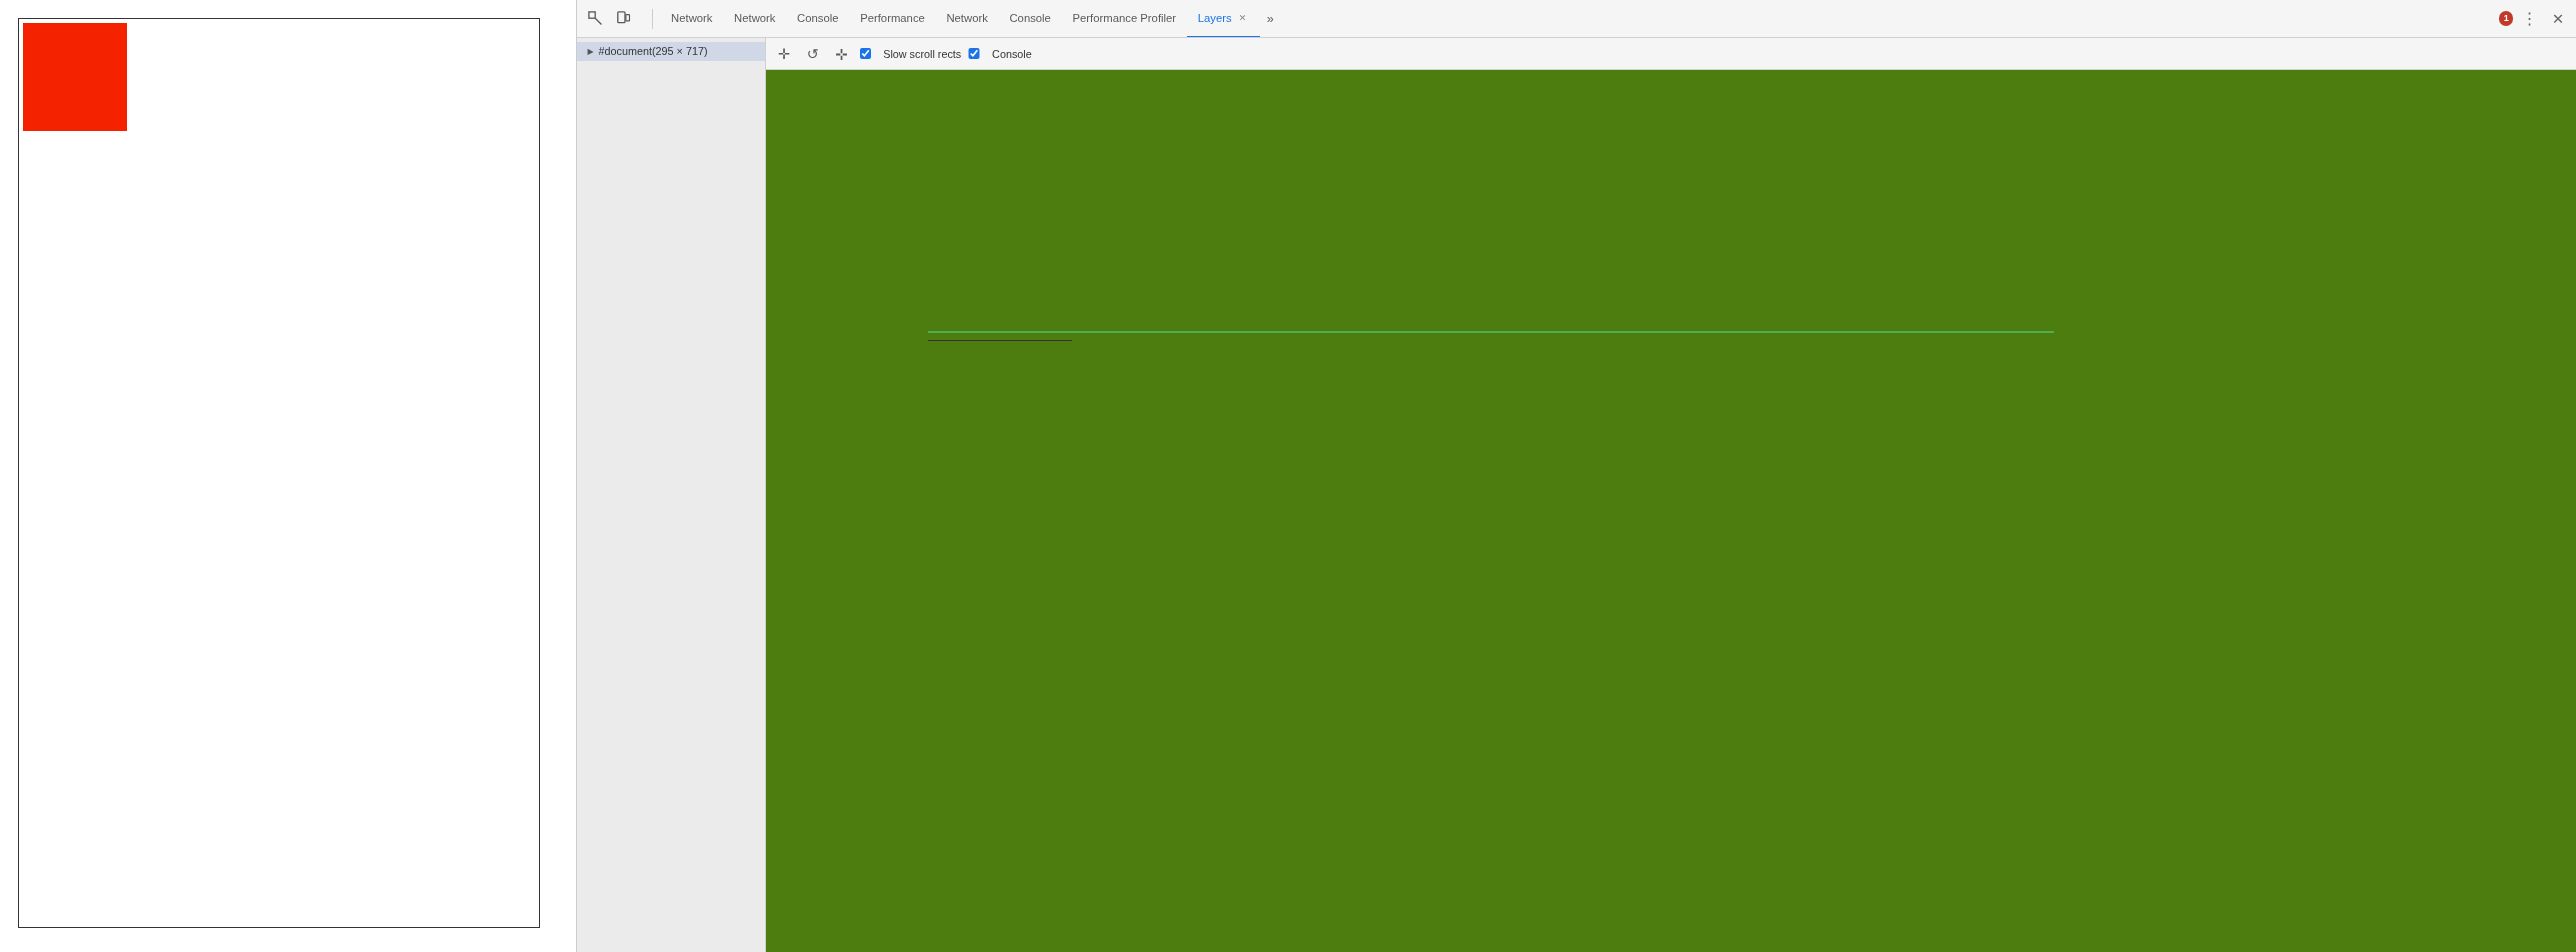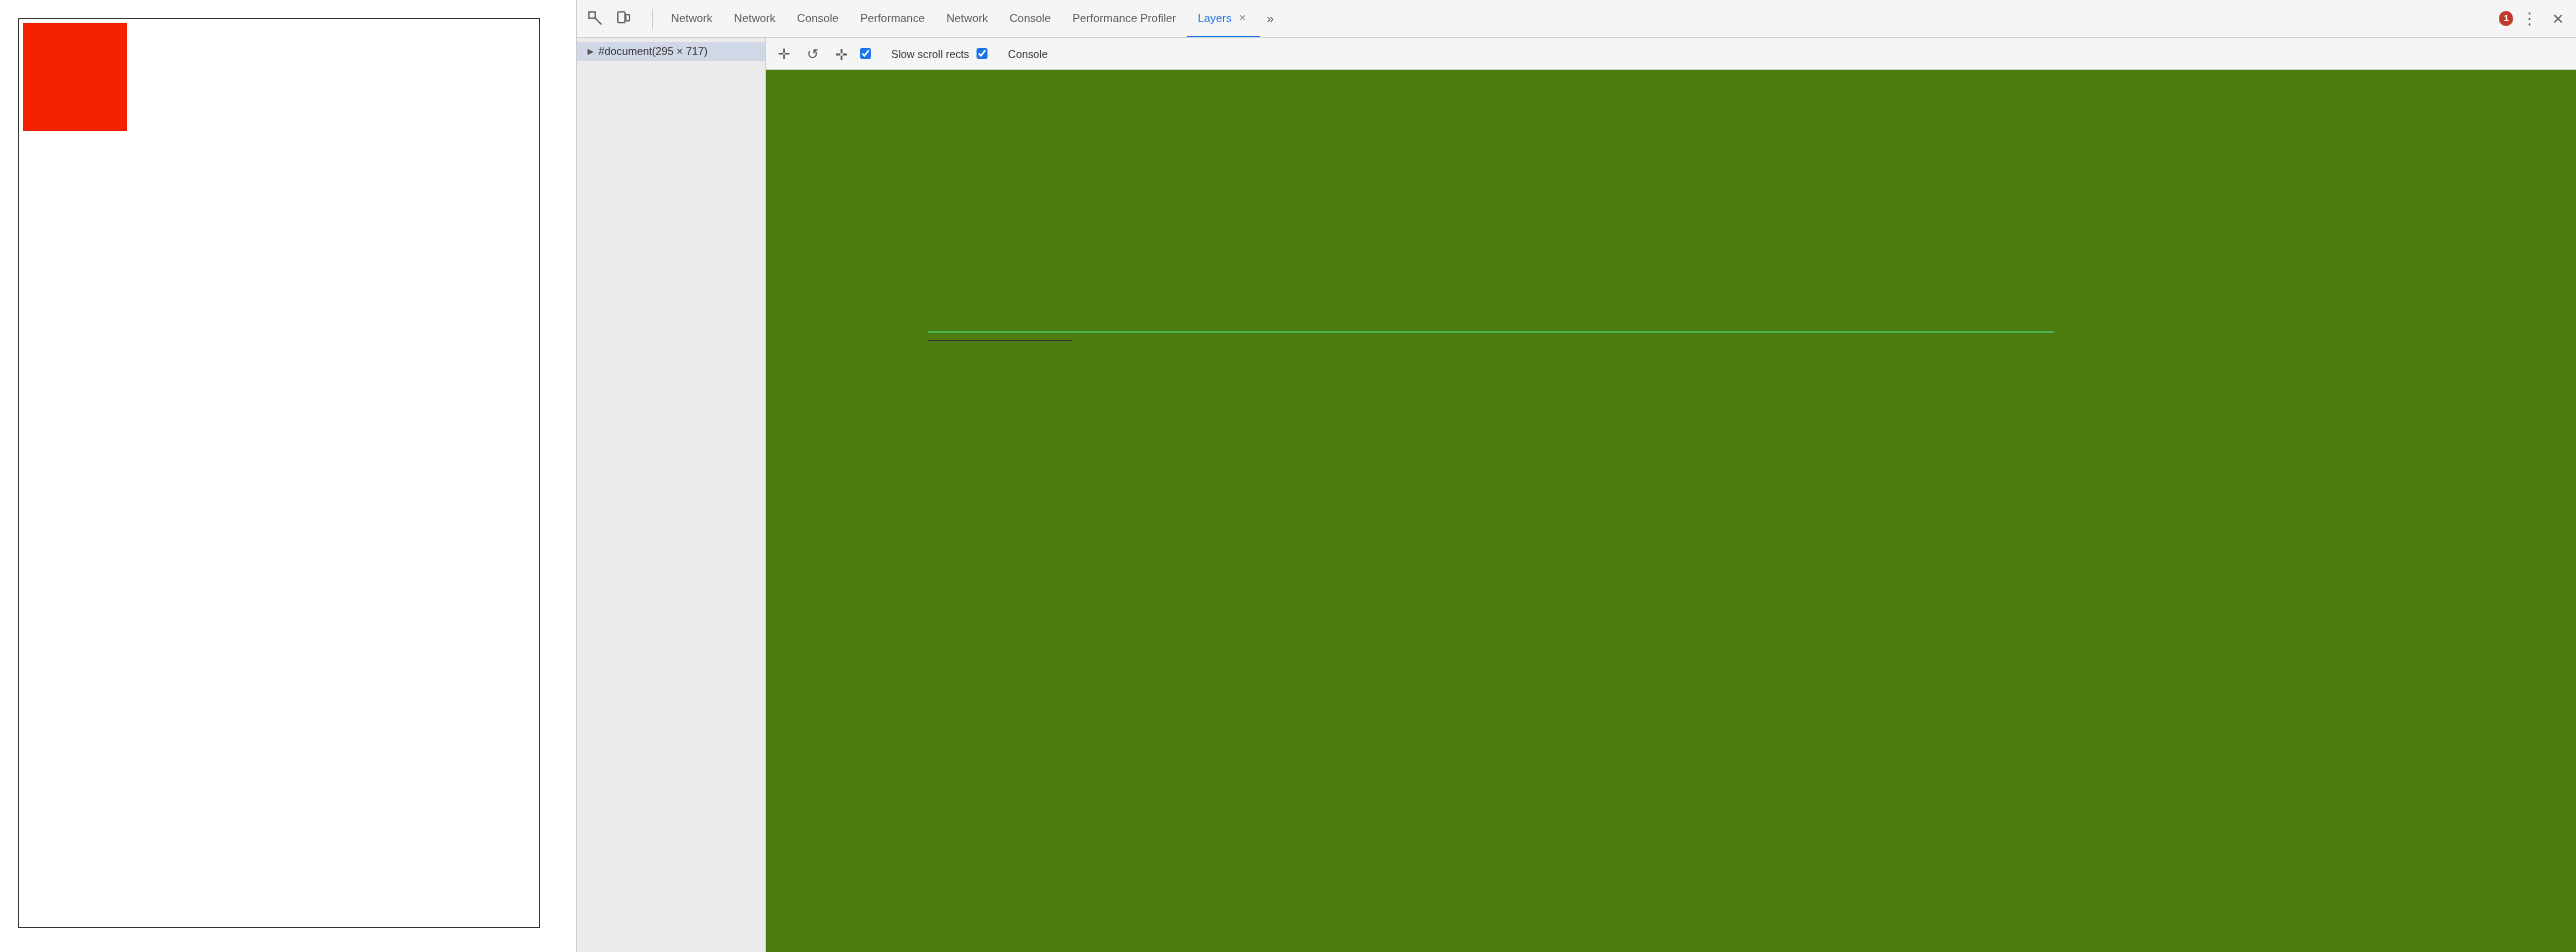--- a/index.html
+++ b/index.html
@@ -237,21 +237,21 @@
       background: transparent;
       cursor: pointer;
       border-radius: 2.7px;
       color: #5a5a5a;
       font-size: 12.6px;
     }
 
     .checkbox-label {
       display: flex;
       align-items: center;
-      gap: 20px;
+      gap: 12px;
       font-size: 10.8px;
       color: #333;
       cursor: pointer;
     }
 
     .checkbox-label input[type="checkbox"] {
       accent-color: #1a73e8;
       width: 11.7px;
       height: 11.7px;
     }

